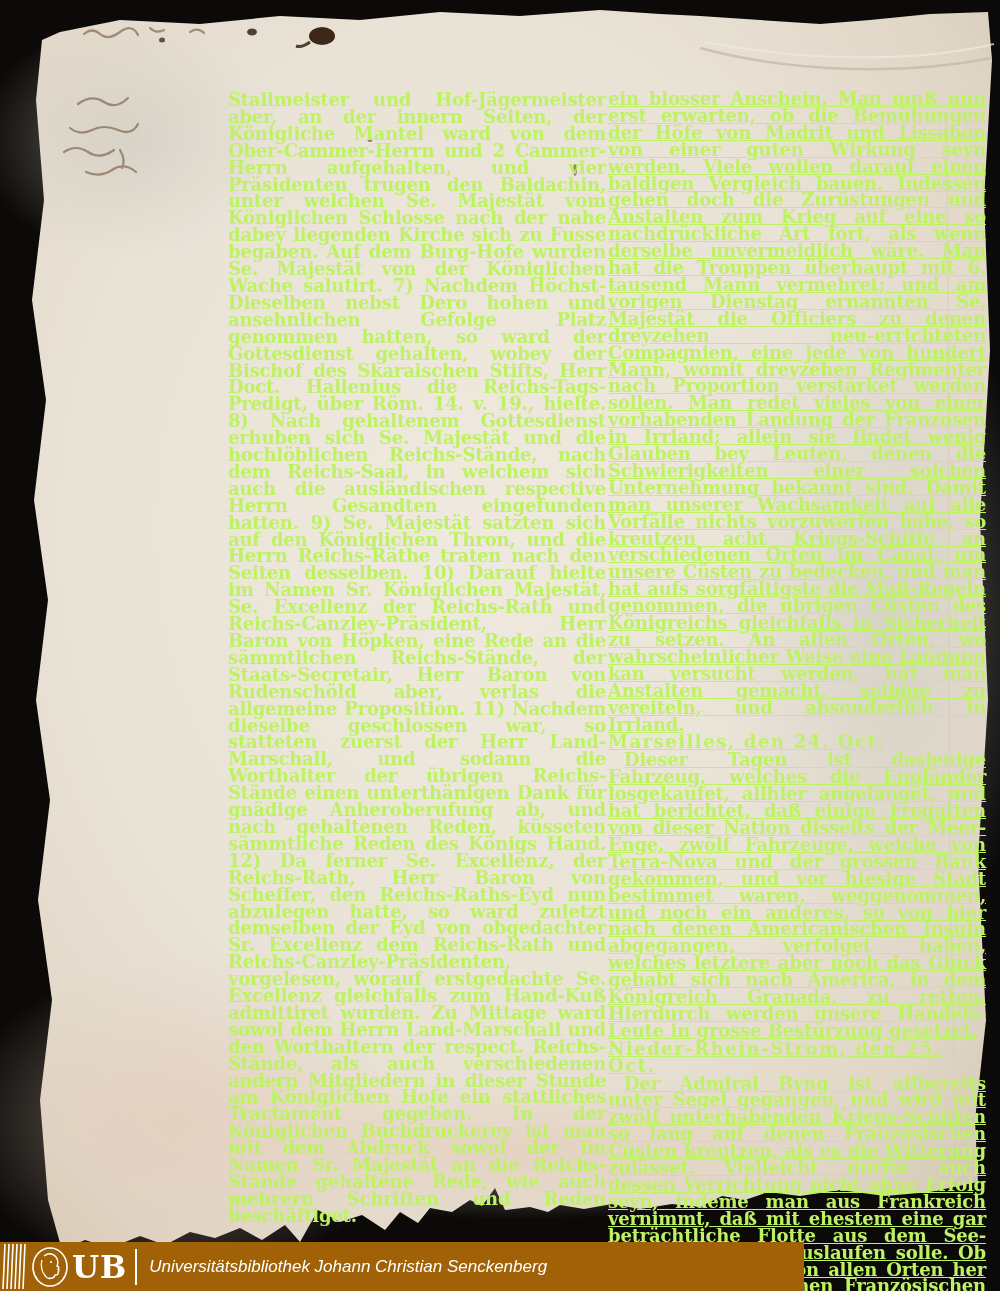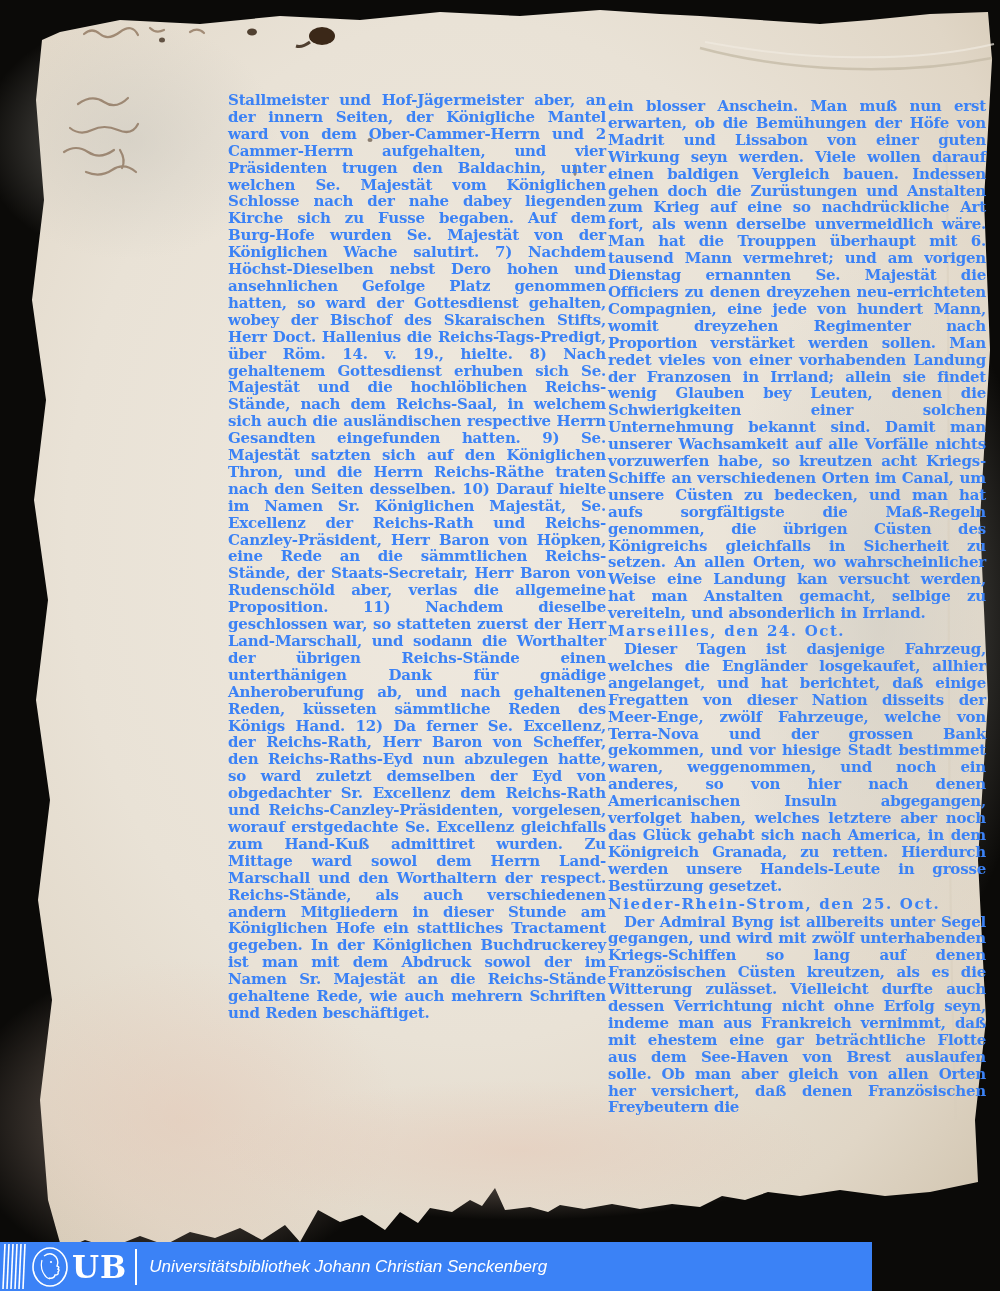--- a/index.html
+++ b/index.html
@@ -10,45 +10,45 @@
     overflow:hidden;
     font-family:"DejaVu Serif","Liberation Serif",serif;
   }
   .stage{position:absolute;inset:0;}
   .paper-svg{position:absolute;left:0;top:0;}
 
   
   .col{
     position:absolute;
     width:378px;
-    color:#3b82f6;
-    font-size:15px;
+    color:#bef264;
+    font-size:18px;
     font-weight:700;
     line-height:16.9px;
     text-align:justify;
     letter-spacing:-0.2px;
     word-spacing:0.5px;
   }
   .col-left{left:228px;top:92px;height:995px;}
-  .col-right{left:608px;top:98px;height:1005px;}
+  .col-right{left:608px;top:91px;height:1005px;text-decoration:underline;}
   .para{margin:0;}
   .para.indent{text-indent:16px;}
   .dateline{
     margin:1px 0 1px 0;
     text-align:left;
     font-weight:700;
     letter-spacing:1.5px;
     text-indent:0;
   }
 
   
   .footer{
     position:absolute;left:0;bottom:0;
-    width:872px;height:49px;
-    background:#3b82f6;
+    width:804px;height:49px;
+    background:#a16207;
     display:flex;align-items:center;
     color:#ffffff;
   }
   .footer .logo{
     display:flex;align-items:center;height:100%;
   }
   .logo-stripes{margin-left:2px;}
   .logo-portrait{margin-left:4px;}
   .logo-abbr{
     font-family:"DejaVu Serif","Liberation Serif",serif;

